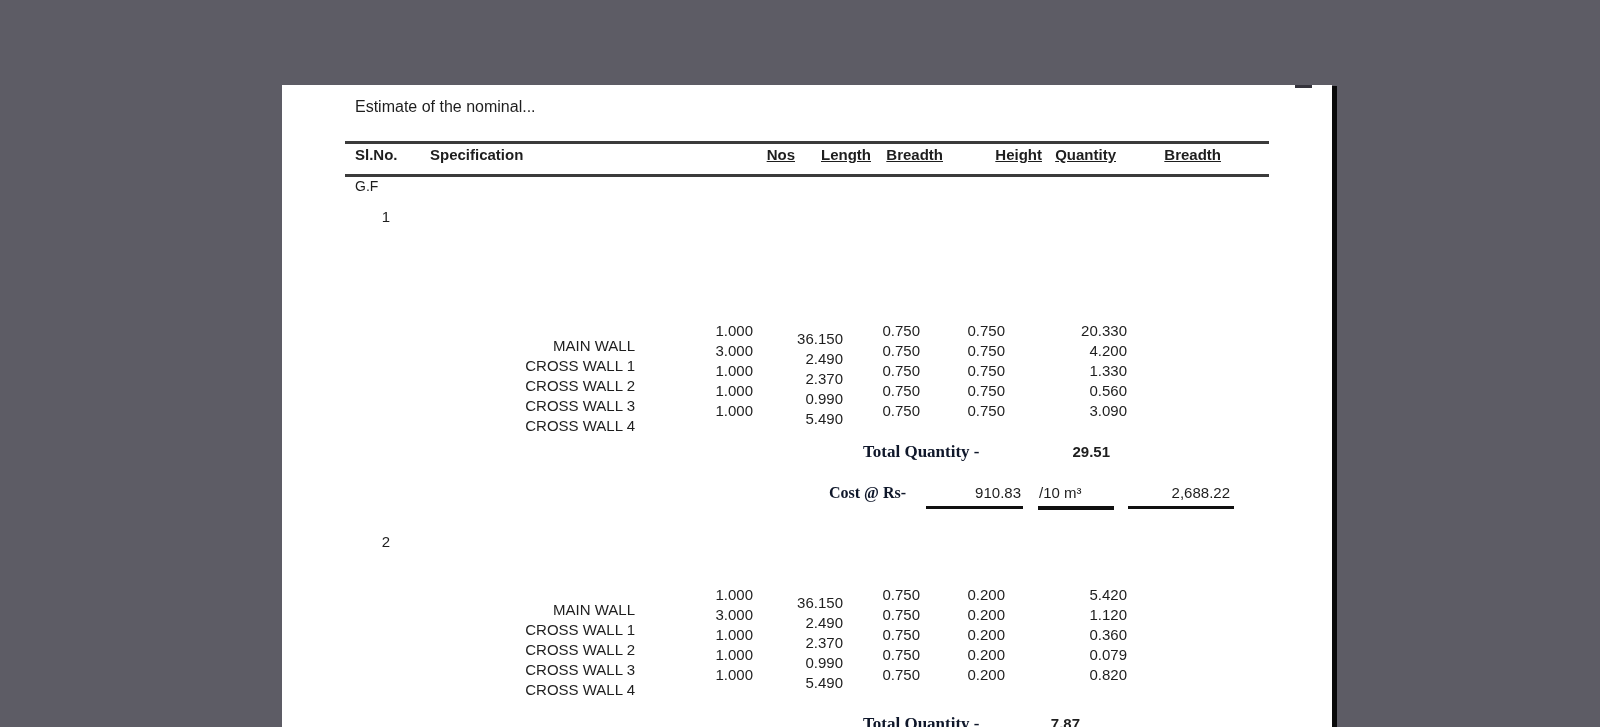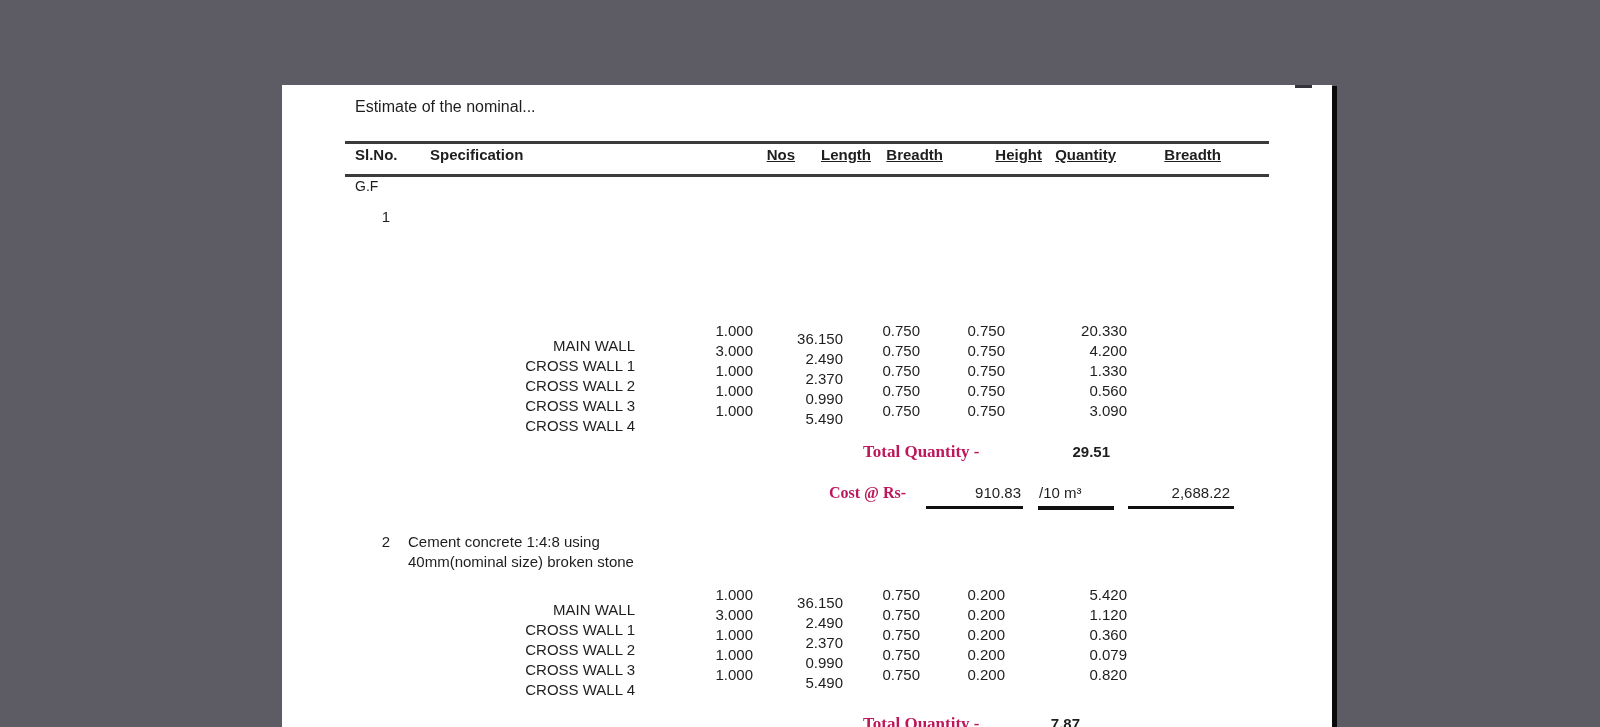--- a/index.html
+++ b/index.html
@@ -33,21 +33,21 @@
   .wrow{position:absolute;left:0;width:100%;height:20px;line-height:20px;font-size:15px;}
   .c{position:absolute;text-align:right;white-space:nowrap;}
   .c-lab{left:103px;width:250px;margin-top:15px;}
   .c-nos{left:391px;width:80px;}
   .c-len{left:481px;width:80px;margin-top:8px;}
   .c-brd{left:558px;width:80px;}
   .c-hgt{left:643px;width:80px;}
   .c-qty{left:755px;width:90px;}
 
   .trow{position:absolute;left:0;width:100%;height:20px;line-height:20px;}
-  .slabel{position:absolute;font-family:"Liberation Serif",serif;font-weight:700;color:#be185d;white-space:nowrap;}
+  .slabel{position:absolute;font-family:"Liberation Serif",serif;font-weight:700;color:#0f172a;white-space:nowrap;}
   .tq-label{left:581px;font-size:17px;}
   .tq-val{position:absolute;left:738px;width:90px;text-align:right;font-weight:700;font-size:15px;}
   .tq2-val{position:absolute;left:708px;width:90px;text-align:right;font-weight:700;font-size:15px;}
   .cost-label{left:547px;font-size:16px;}
   .rate{position:absolute;left:649px;width:90px;text-align:right;font-size:15px;}
   .unit{position:absolute;left:757px;font-size:15px;white-space:nowrap;}
   .amount{position:absolute;left:848px;width:100px;text-align:right;font-size:15px;}
   .uline{position:absolute;top:421px;background:#101010;}
   .ul-rate{left:644px;width:97px;height:3px;}
   .ul-unit{left:756px;width:76px;height:4px;}
@@ -128,22 +128,20 @@
       <span class="slabel cost-label">Cost @ Rs-</span>
       <span class="rate">910.83</span>
       <span class="unit">/10 m³</span>
       <span class="amount">2,688.22</span>
     </div>
     <div class="uline ul-rate"></div>
     <div class="uline ul-unit"></div>
     <div class="uline ul-amt"></div>
 
     <div class="inum" style="top:447px">2</div>
-    <div class="spec" style="top:447px">Cement concrete 1:4:8 using
-40mm(nominal size) broken stone</div>
 
     <div class="wrow" style="top:500px">
       <span class="c c-lab">MAIN WALL</span>
       <span class="c c-nos">1.000</span>
       <span class="c c-len">36.150</span>
       <span class="c c-brd">0.750</span>
       <span class="c c-hgt">0.200</span>
       <span class="c c-qty">5.420</span>
     </div>
     <div class="wrow" style="top:520px">

